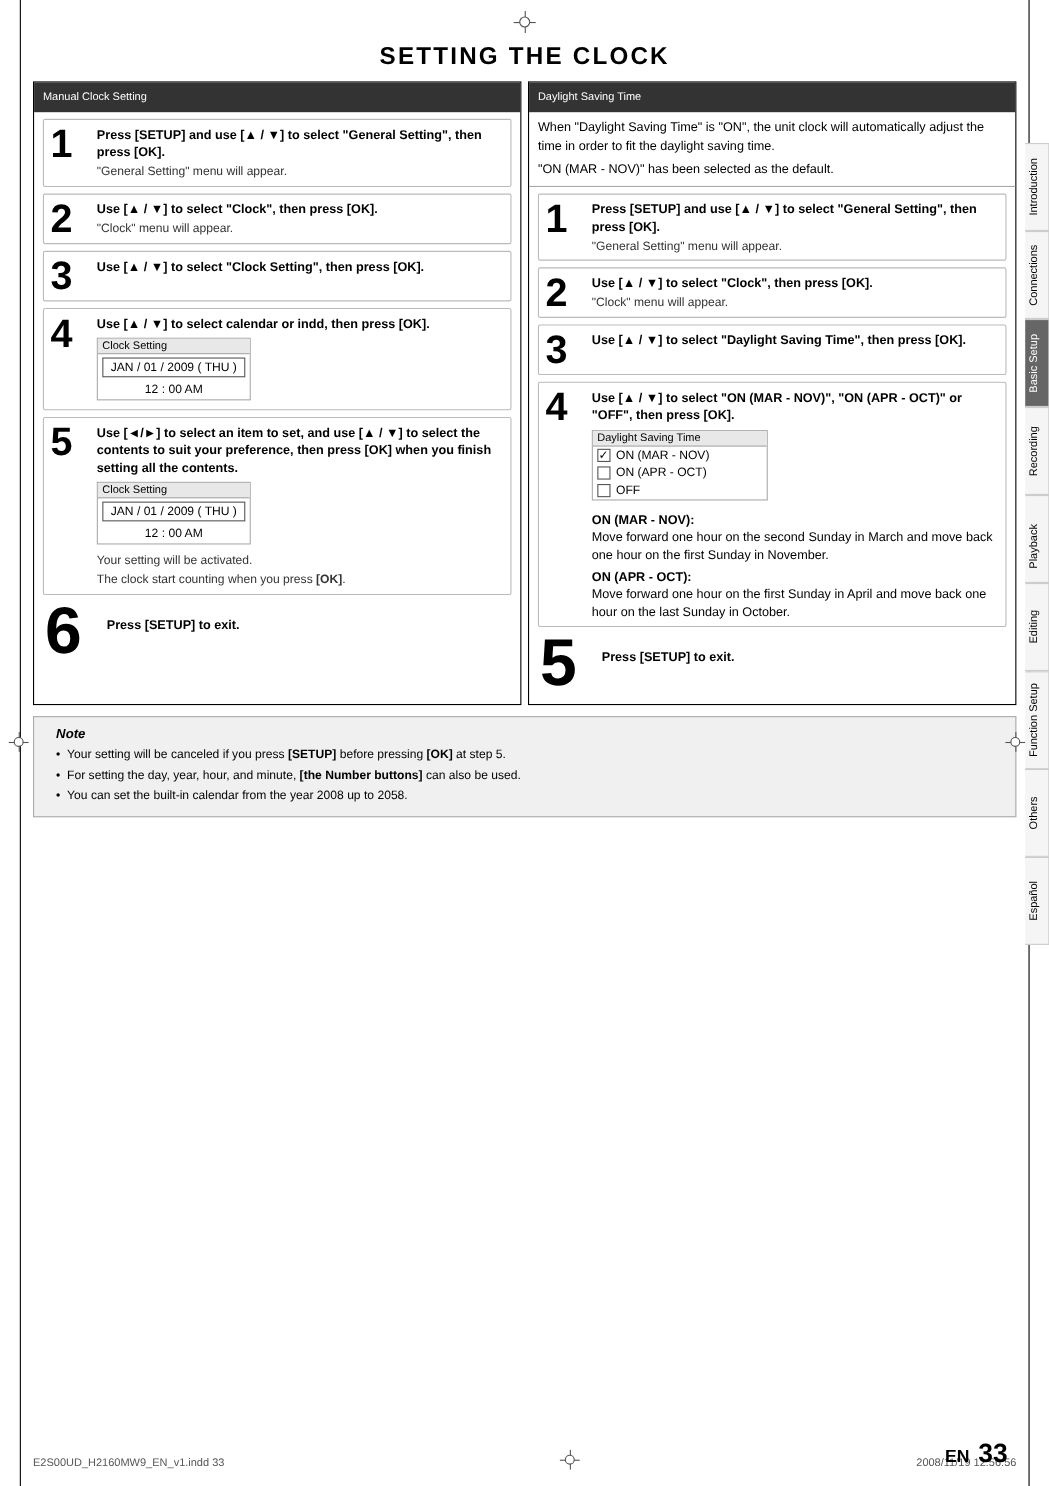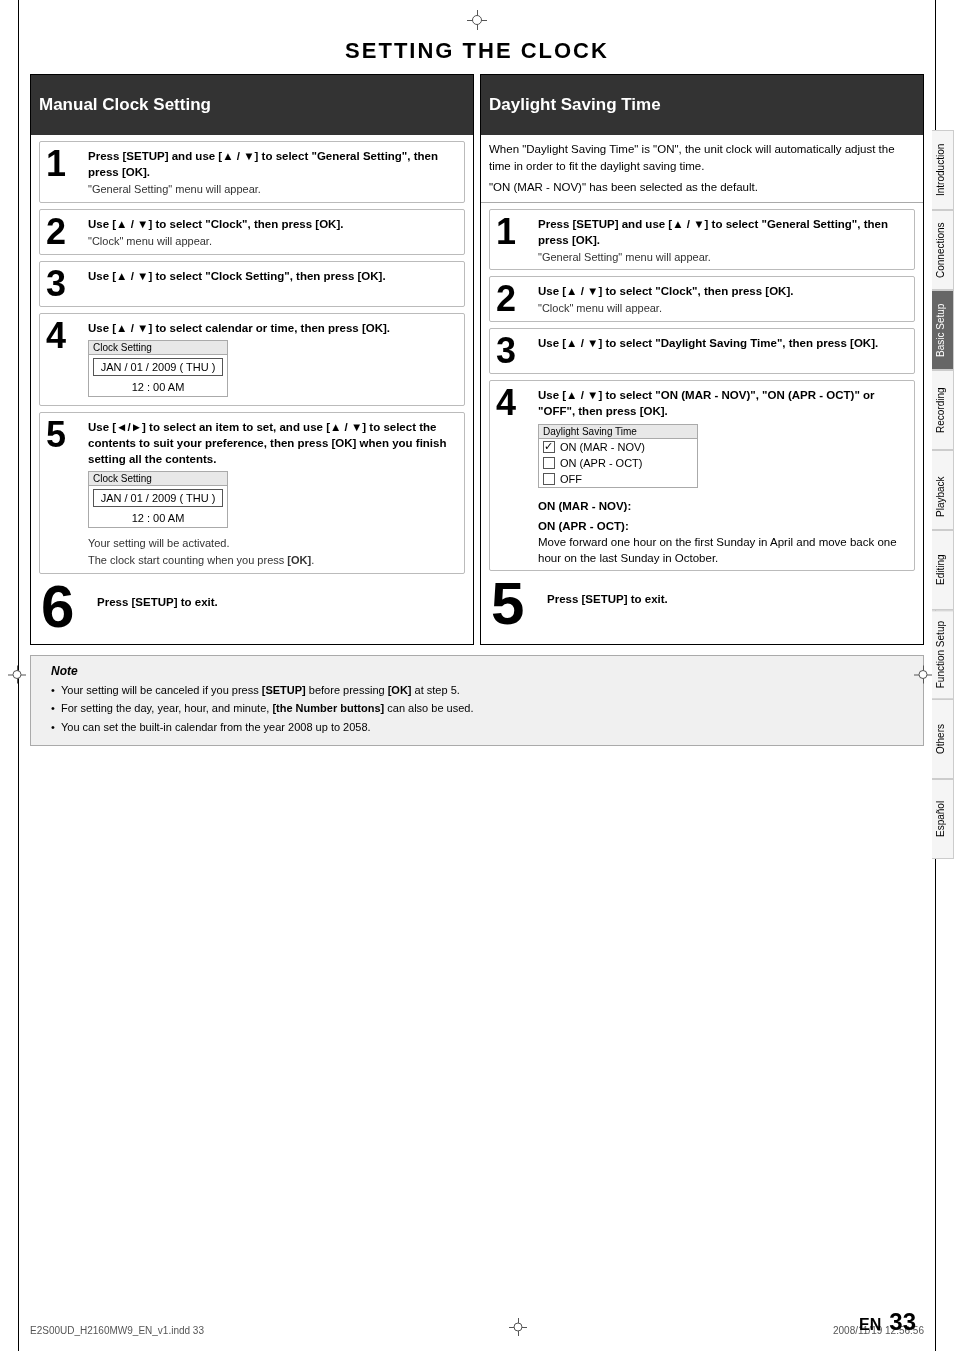--- a/index.html
+++ b/index.html
@@ -67,23 +67,23 @@
     
     .right-column {
       flex: 1;
       border: 1.5px solid #000;
       padding: 0;
     }
 
     .section-header {
       background: #333;
       color: #fff;
-      font-weight: bold;
-      font-size: 17px;
-      padding: 20px 8px;
+      font-weight: normal;
+      font-size: 10px;
+      padding: 8px 8px;
       margin: 0;
     }
 
     .section-body {
       padding: 6px 8px;
     }
 
     .step-number {
       font-size: 36px;
       font-weight: bold;
@@ -331,21 +331,21 @@
       <div class="step-item-border">
         <span class="step-number" style="font-size:36px;">3</span>
         <div class="step-content">
           <p><span class="bold-text">Use [▲ / ▼] to select "Clock Setting", then press [OK].</span></p>
         </div>
       </div>
 
       <div class="step-item-border">
         <span class="step-number" style="font-size:36px;">4</span>
         <div class="step-content">
-          <p><span class="bold-text">Use [▲ / ▼] to select calendar or time, then press [OK].</span></p>
+          <p><span class="bold-text">Use [▲ / ▼] to select calendar or indd, then press [OK].</span></p>
           <div class="clock-box">
             <div class="clock-box-title">Clock Setting</div>
             <div class="clock-box-value">JAN / 01 / 2009 ( THU )</div>
             <div style="text-align:center;font-size:11px;padding:2px 4px 3px 4px;">12 : 00 AM</div>
           </div>
         </div>
       </div>
 
       <div class="step-item-border">
         <span class="step-number" style="font-size:36px;">5</span>
@@ -416,20 +416,21 @@
               <span class="checkbox-icon"></span>
               <span>ON (APR - OCT)</span>
             </div>
             <div class="daylight-box-item">
               <span class="checkbox-icon"></span>
               <span>OFF</span>
             </div>
           </div>
           <div class="on-mar-note" style="margin-top:6px;">
             <p><strong>ON (MAR - NOV):</strong></p>
+            <p>Move forward one hour on the second Sunday in March and move back one hour on the first Sunday in November.</p>
             <p style="margin-top:4px;"><strong>ON (APR - OCT):</strong></p>
             <p>Move forward one hour on the first Sunday in April and move back one hour on the last Sunday in October.</p>
           </div>
         </div>
       </div>
 
       <div class="step-6" style="margin-top:6px;padding:0 2px;">
         <span class="step-number" style="font-size:60px;line-height:0.9;min-width:50px;">5</span>
         <div class="step-content" style="padding-top:14px;">
           <p><span class="bold-text">Press [SETUP] to exit.</span></p>

